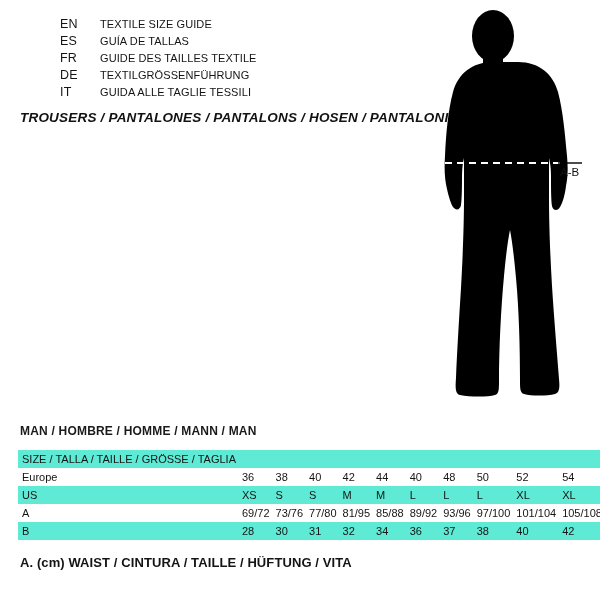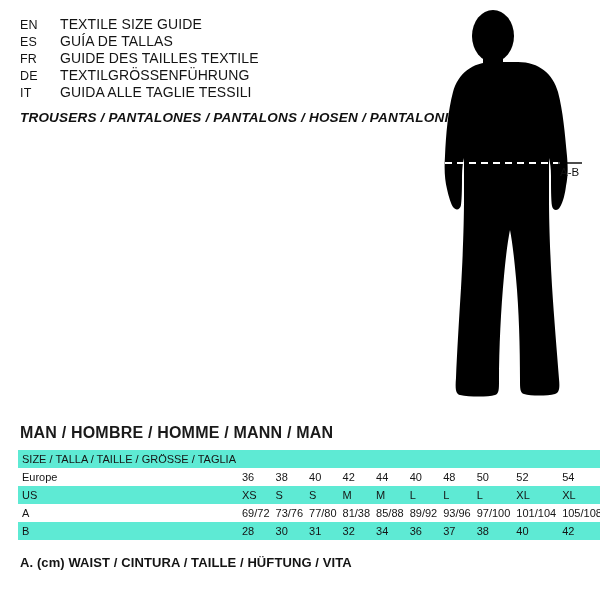--- a/index.html
+++ b/index.html
@@ -33,23 +33,24 @@
     display: flex;
     align-items: baseline;
     height: 17px;
     line-height: 17px;
   }
   .lang-code {
     width: 40px;
     font-size: 12.5px;
     color: #141414;
     letter-spacing: .2px;
+    margin-left: 40px;
   }
   .lang-text {
-    font-size: 14px;
+    font-size: 11px;
     color: #141414;
     letter-spacing: .1px;
   }
 
   .section-title {
     position: absolute;
     left: 20px;
     top: 110px;
     font-size: 13.5px;
     font-weight: bold;
@@ -73,21 +74,21 @@
     top: 158px;
     font-size: 11.5px;
     color: #111;
   }
 
   
   .table-title {
     position: absolute;
     left: 20px;
     top: 424px;
-    font-size: 16px;
+    font-size: 12px;
     font-weight: bold;
     letter-spacing: .2px;
   }
   table.size-table {
     position: absolute;
     left: 18px;
     top: 450px;
     width: 564px;
     border-collapse: collapse;
     font-size: 11px;
@@ -242,21 +243,21 @@
         <td class="val">L</td>
         <td class="val">XL</td>
         <td class="val">XL</td>
 
       </tr>
       <tr>
         <td class="col-label">A</td>
         <td class="val">69/72</td>
         <td class="val">73/76</td>
         <td class="val">77/80</td>
-        <td class="val">81/38</td>
+        <td class="val">81/95</td>
         <td class="val">85/88</td>
         <td class="val">89/92</td>
         <td class="val">93/96</td>
         <td class="val">97/100</td>
         <td class="val">101/104</td>
         <td class="val">105/108</td>
 
       </tr>
       <tr class="shaded">
         <td class="col-label">B</td>

